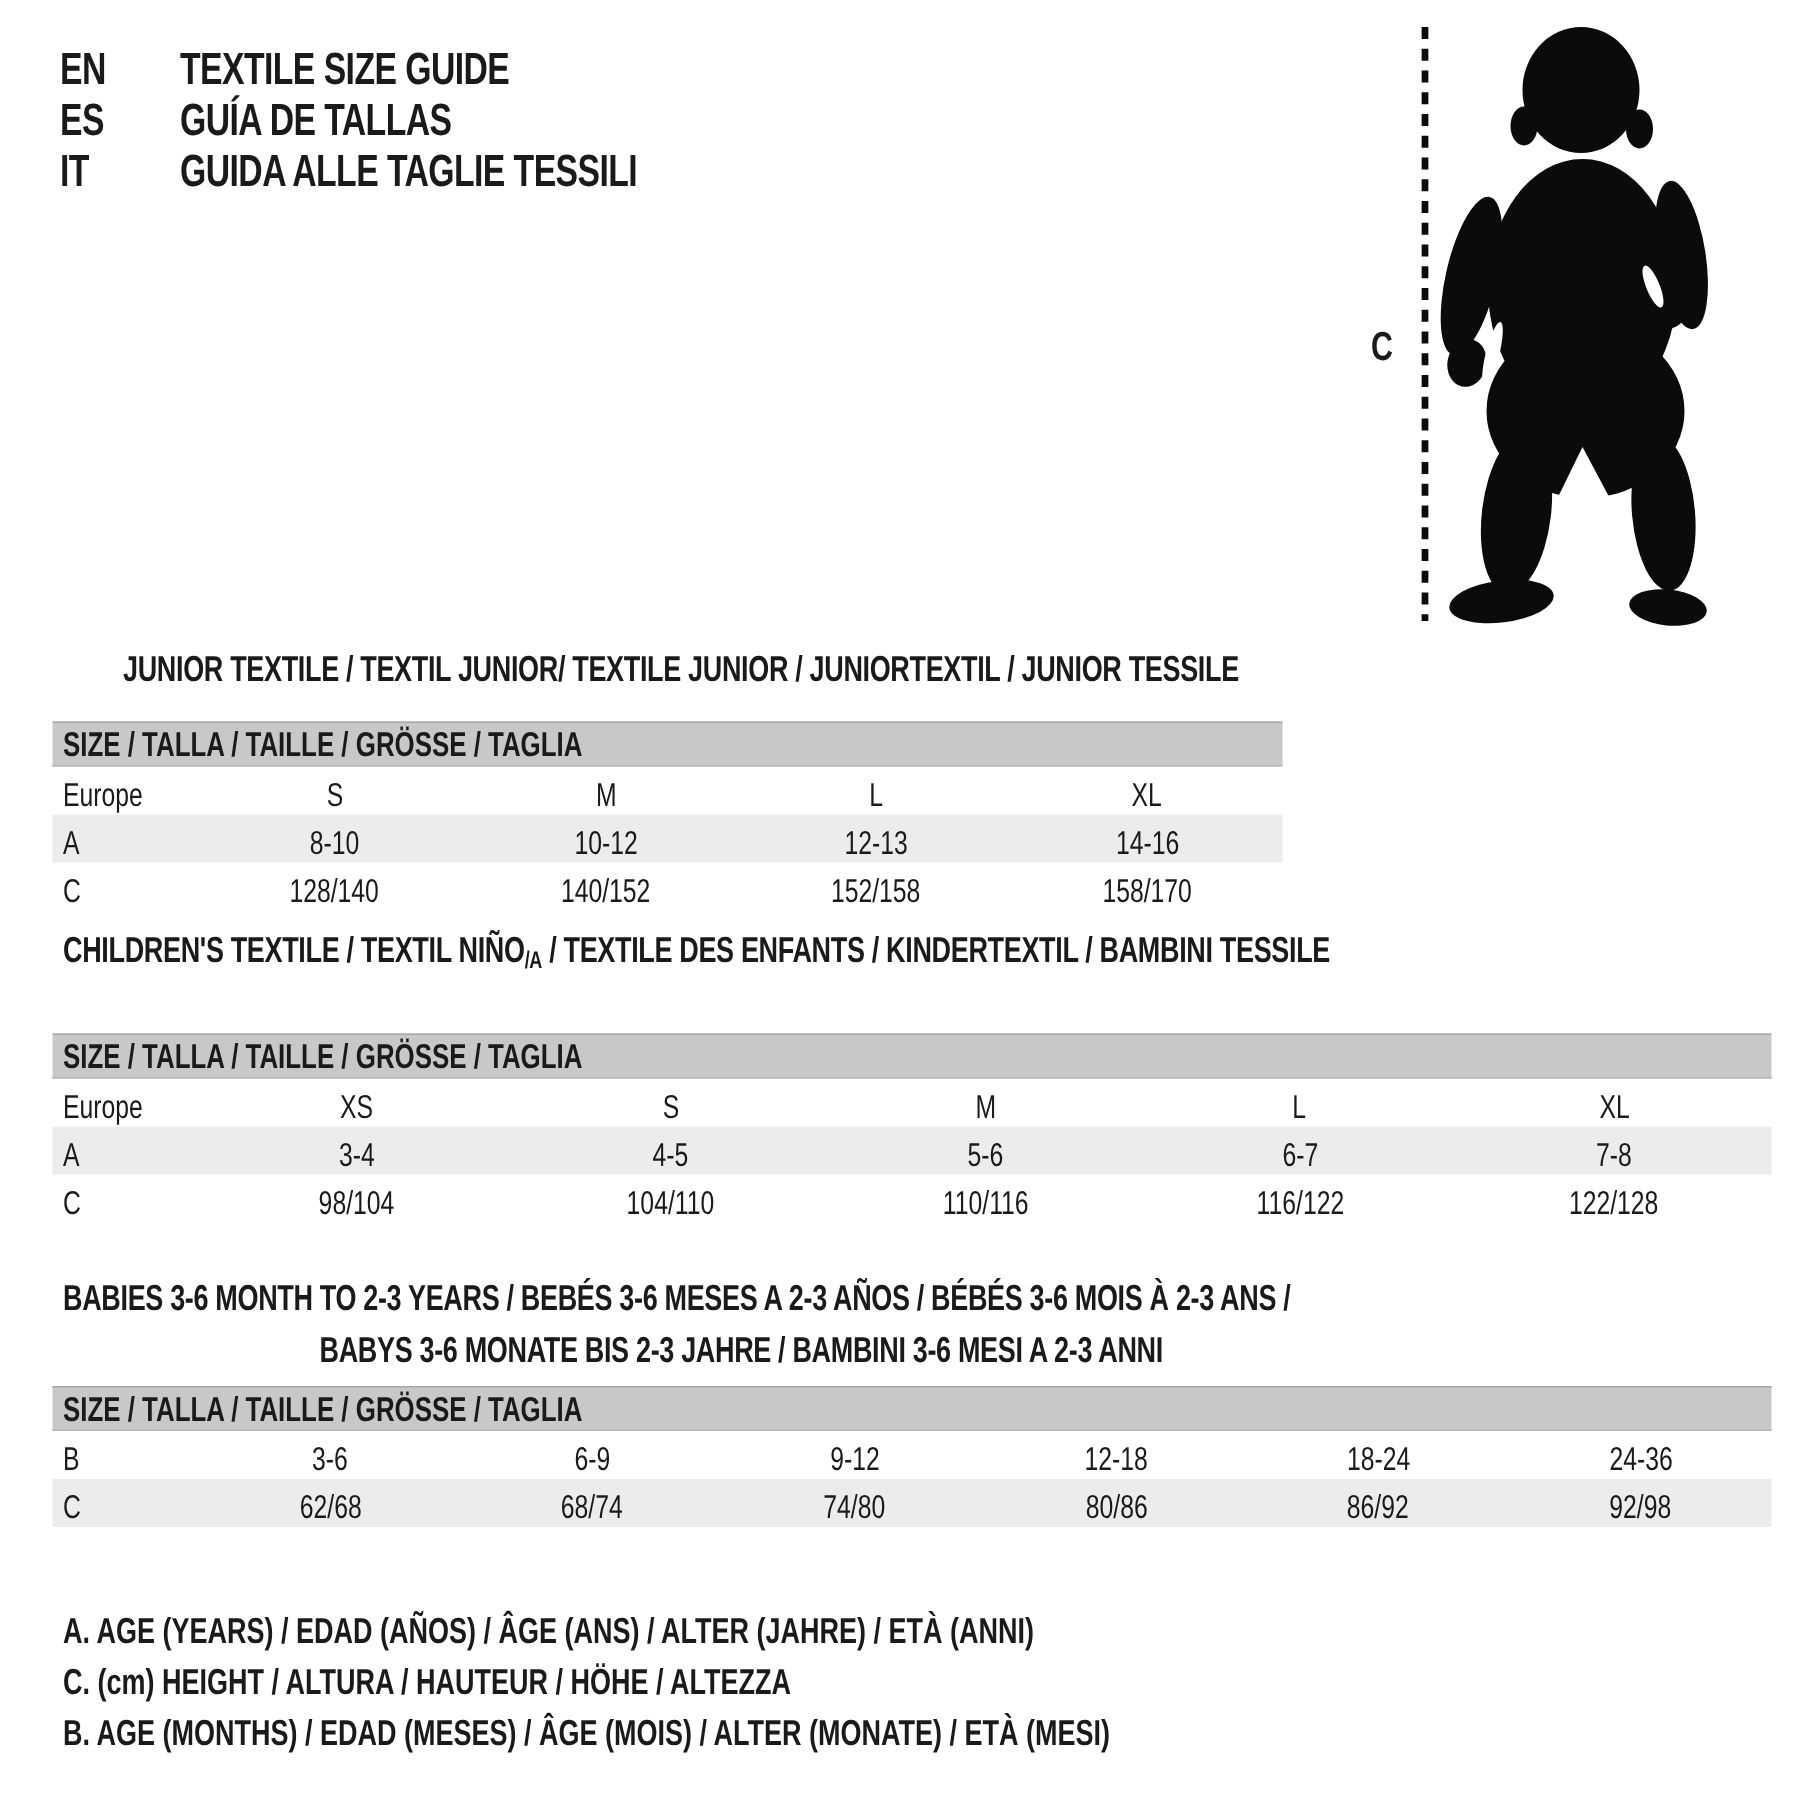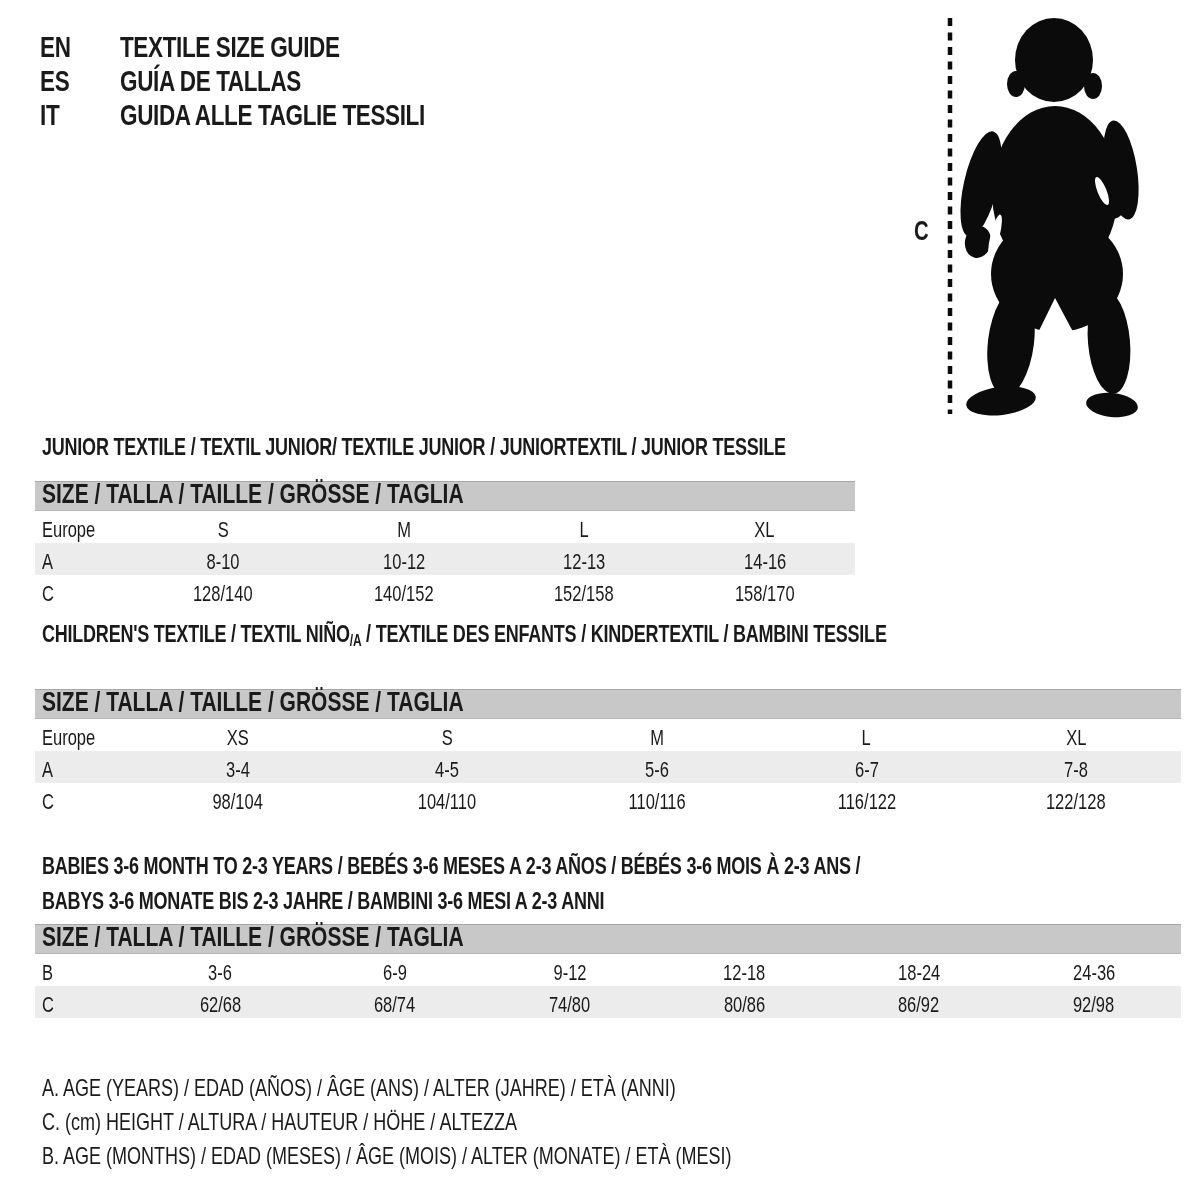--- a/index.html
+++ b/index.html
@@ -20,37 +20,37 @@
   .lang-row { display:flex; align-items:flex-end; height:34px; font-size:30px; font-weight:bold; letter-spacing:-0.5px; }
   .lang-code { width:80px; flex:none; }
 
   
   .figure-svg { position:absolute; left:905px; top:12px; width:260px; height:410px; }
   .measure-label { position:absolute; left:914px; top:216px; font-size:27px; font-weight:bold; }
 
   
   .sec-title { position:absolute; left:42px; font-size:24px; font-weight:bold; letter-spacing:-0.3px; }
   .sec-title .sub { font-size:16px; vertical-align:-4px; }
-  .title-two-line { line-height:35px; }
+  .title-two-line { line-height:35px;text-align:center; }
 
   
   .size-table { position:absolute; }
   .thead {
     height:30px; background:#c8c8c8;
     border-top:1px solid #a7a7a7; border-bottom:1px solid #b6b6b6;
-    display:flex; align-items:flex-end; padding-left:7px;
-    font-size:28px; font-weight:bold;
+    display:flex; align-items:center; padding-left:7px;
+    font-size:23px; font-weight:bold;
   }
   .trow { height:32px; display:flex; align-items:flex-end; font-size:22px; }
   .trow.shaded { background:#ececec; }
   .rlabel { width:98px; padding-left:7px; flex:none; }
   .cell { flex:1; text-align:center; }
 
   
-  .legend { position:absolute; left:42px; top:1071px; font-size:24px; font-weight:normal; }
+  .legend { position:absolute; left:42px; top:1071px; font-size:24px; font-weight:bold; }
   .legend-line { display:block; height:34px; line-height:34px; }
 </style>
 </head>
 <body>
 
 <div class="lang-block">
   <div class="lang-row">
     <span class="lang-code"><span class="cxl">EN</span></span>
     <span class="cxl">TEXTILE SIZE GUIDE</span>
   </div>
@@ -92,21 +92,21 @@
 
     <ellipse cx="96" cy="389" rx="35" ry="14" transform="rotate(-7 96 389)"></ellipse>
     <ellipse cx="207" cy="393" rx="26" ry="12" transform="rotate(6 207 393)"></ellipse>
 
     <ellipse cx="149" cy="48" rx="39" ry="42"></ellipse>
     <ellipse cx="111" cy="72" rx="9" ry="13"></ellipse>
     <ellipse cx="188" cy="74" rx="9" ry="13"></ellipse>
   </g>
 </svg>
 
-<div class="sec-title" style="top:433px;">
+<div class="sec-title" style="top:433px;margin-left:40px;">
   <span class="cxl">JUNIOR TEXTILE / TEXTIL JUNIOR/ TEXTILE JUNIOR / JUNIORTEXTIL / JUNIOR TESSILE</span>
 </div>
 <div class="size-table" style="left:35px; top:481px; width:820px;">
   <div class="thead">
     <span class="cxl">SIZE / TALLA / TAILLE / GRÖSSE / TAGLIA</span>
   </div>
   <div class="trow">
     <span class="rlabel"><span class="cxl">Europe</span></span>
     <span class="cell"><span class="cx">S</span></span>
     <span class="cell"><span class="cx">M</span></span>

